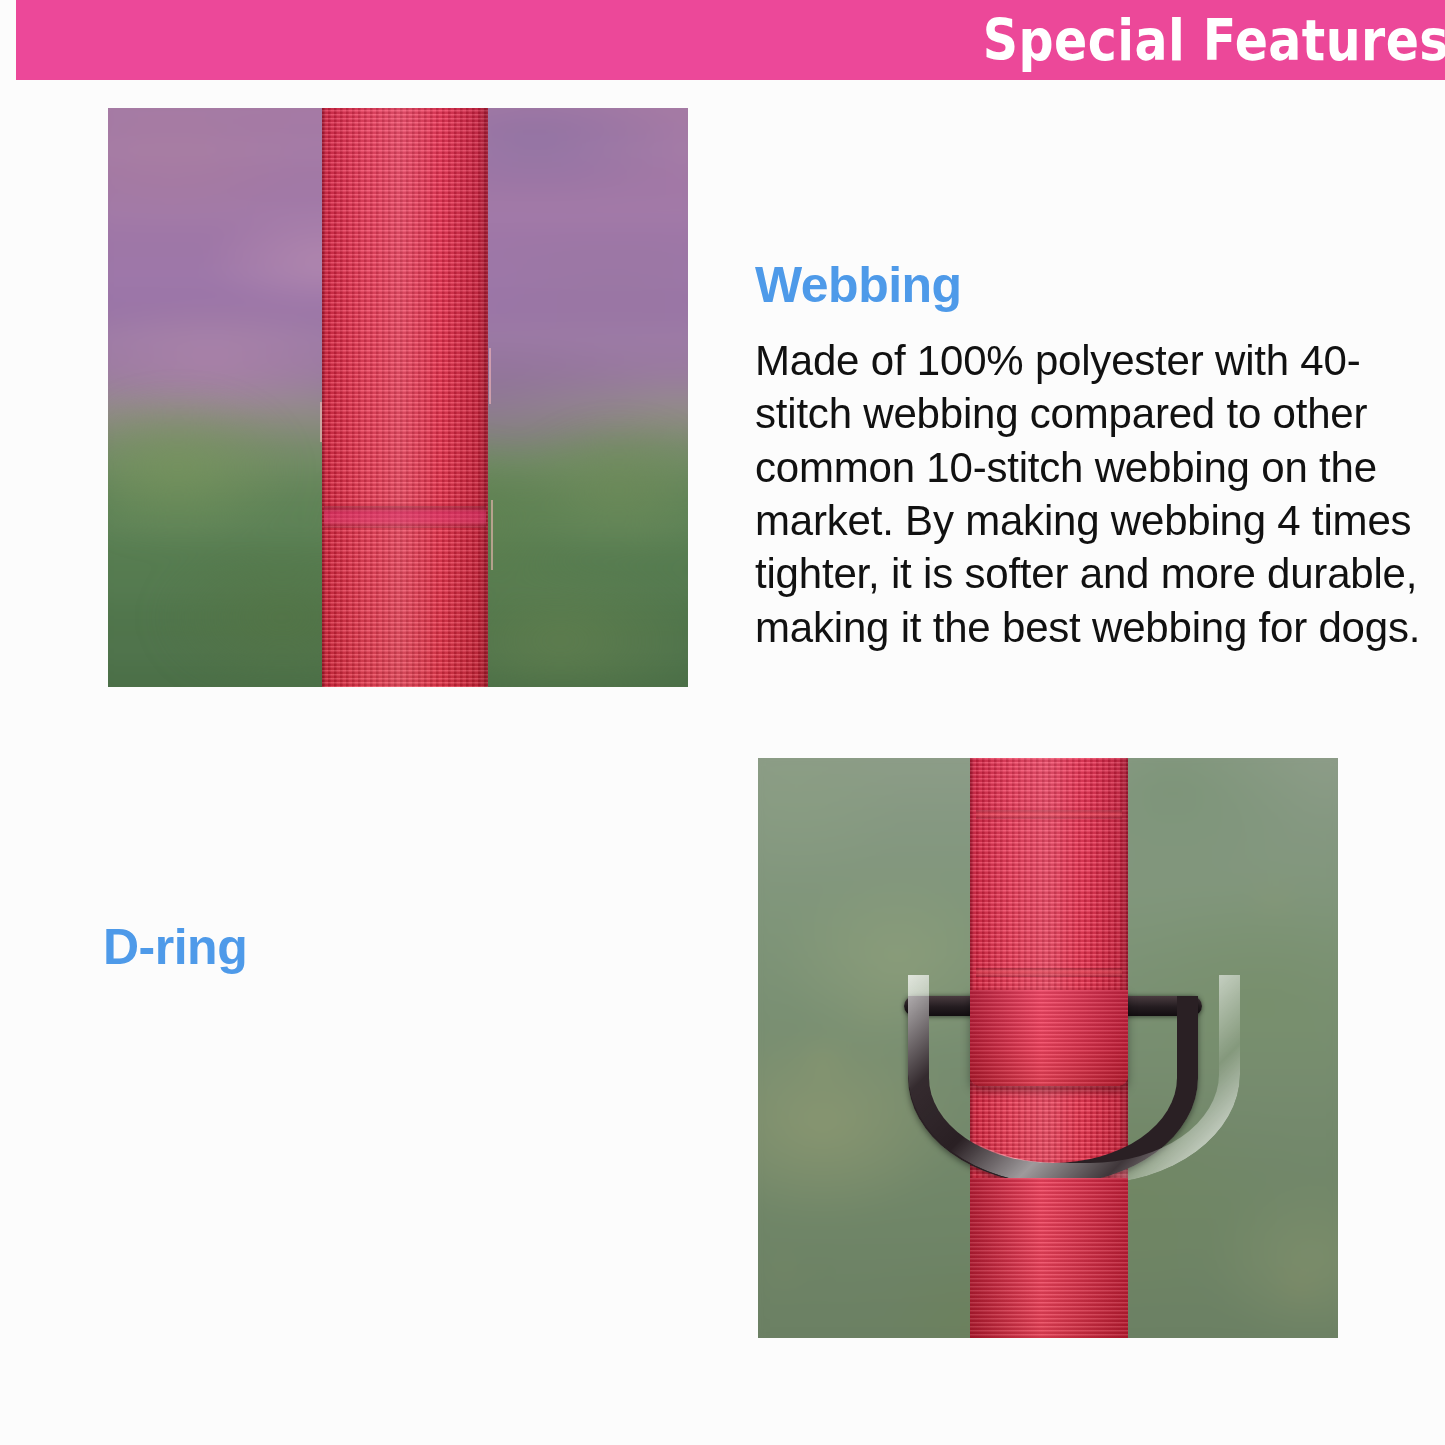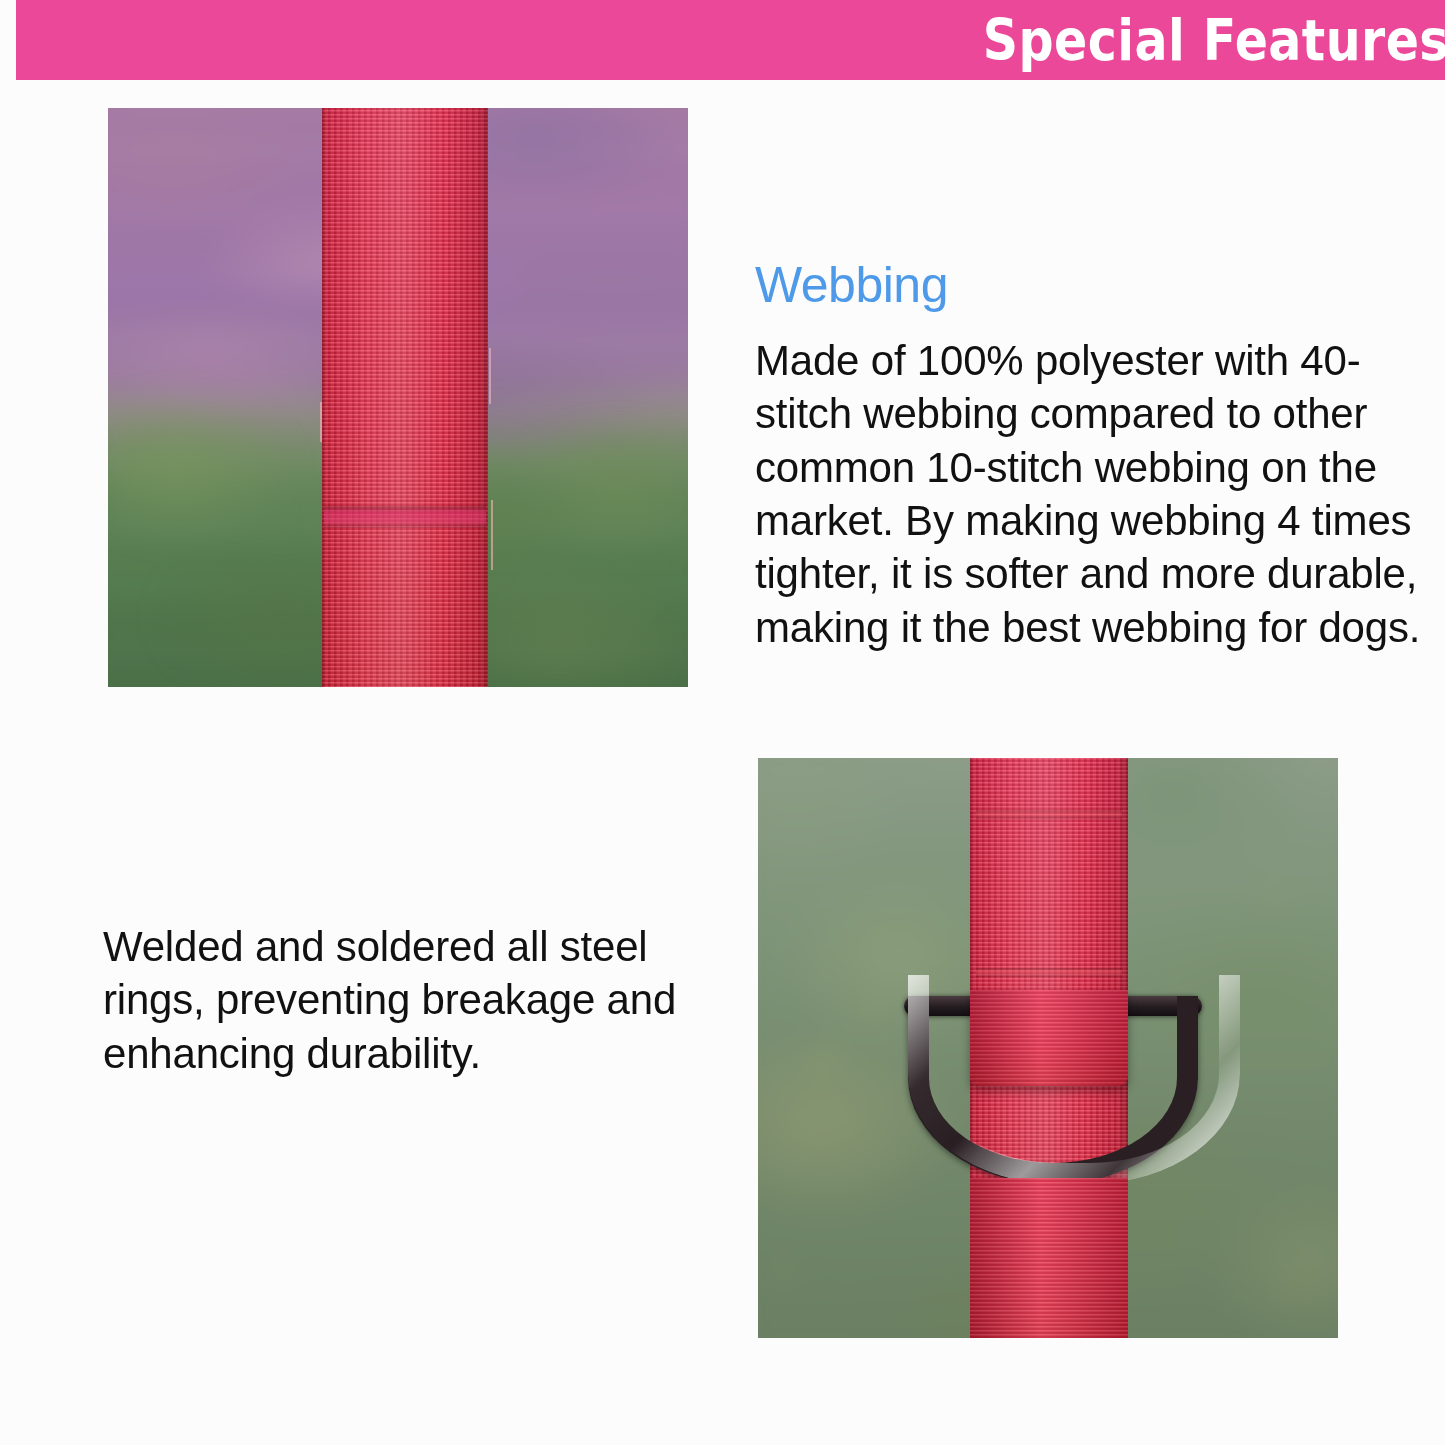--- a/index.html
+++ b/index.html
@@ -258,21 +258,21 @@
   }
 
   
   .text-block { position:absolute; }
   .text-webbing { left:755px; top:258px; width:690px; }
   .text-dring   { left:103px; top:920px; width:610px; }
 
   .feature-title {
     color:#4e9ae9;
     font-size:50px;
-    font-weight:normal;
+    font-weight:bold;
     line-height:1.08;
     margin-bottom:22px;
     letter-spacing:-0.5px;
   }
   .feature-body {
     color:#111111;
     font-size:42px;
     line-height:1.27;
     letter-spacing:-0.2px;
   }
@@ -297,21 +297,21 @@
       <div class="fray" style="right:-5px; top:398px; height:70px;"></div>
     </div>
   </div>
 
   <div class="text-block text-webbing">
     <div class="feature-title">Webbing</div>
     <div class="feature-body">Made of 100% polyester with 40-stitch webbing compared to other common 10-stitch webbing on the market. By making webbing 4 times tighter, it is softer and more durable, making it the best webbing for dogs.</div>
   </div>
 
   <div class="text-block text-dring">
-    <div class="feature-body">Welded and soldered all steel rings, preventing breakage and enhancing durability.</div>
+    <div class="feature-title">D-ring</div>
   </div>
 
   <div class="photo photo-dring">
     <div class="bg-grass"></div>
 
     <div class="strap strap-2">
       <div class="stitch" style="top:60px;"></div>
       <div class="stitch" style="top:218px;"></div>
     </div>
 

